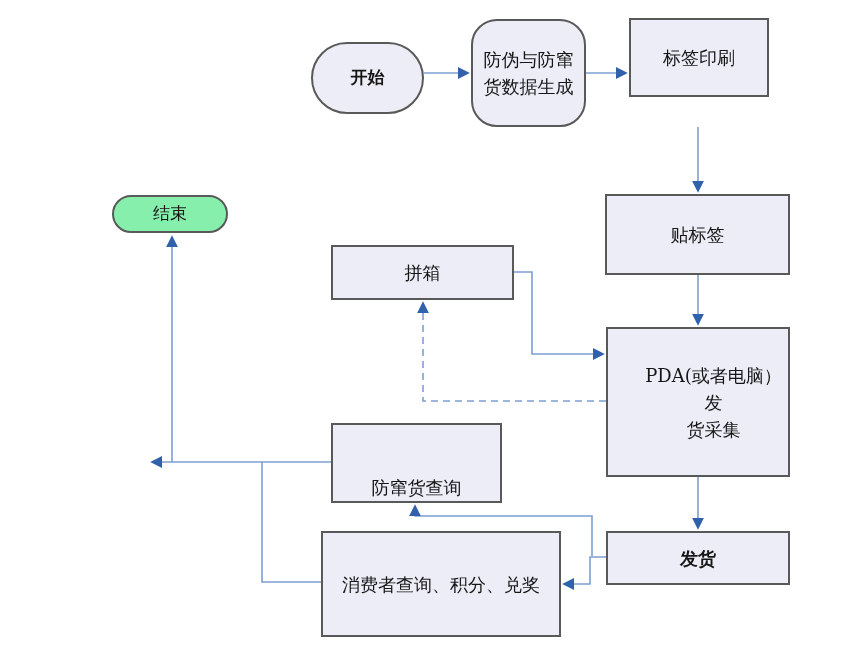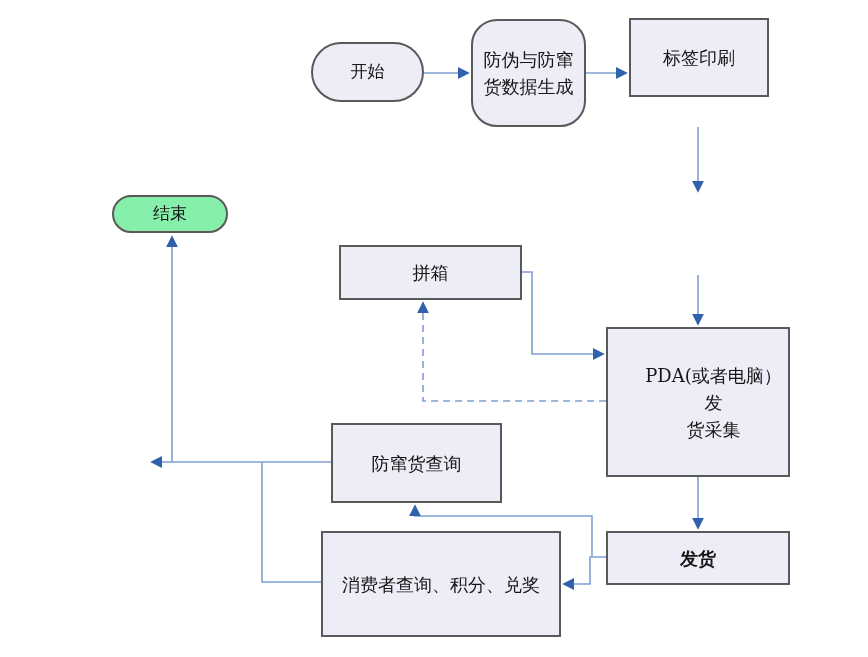--- a/index.html
+++ b/index.html
@@ -48,39 +48,42 @@
       <polyline points="698,275 698,324" fill="none" stroke="#7e9fd2" stroke-width="1.6" marker-end="url(#arrowhead)"></polyline>
       <polyline points="514,272 532,272 532,354 603,354" fill="none" stroke="#7e9fd2" stroke-width="1.6" marker-end="url(#arrowhead)"></polyline>
       <polyline points="606,401 423,401 423,303" fill="none" stroke="#7e9fd2" stroke-width="1.6" stroke-dasharray="7 5" marker-end="url(#arrowhead)"></polyline>
       <polyline points="698,477 698,528" fill="none" stroke="#7e9fd2" stroke-width="1.6" marker-end="url(#arrowhead)"></polyline>
       <polyline points="606,557 590,557 590,584 564,584" fill="none" stroke="#7e9fd2" stroke-width="1.6" marker-end="url(#arrowhead)"></polyline>
       <polyline points="592,556 592,516 415,516 415,506" fill="none" stroke="#7e9fd2" stroke-width="1.6" marker-end="url(#arrowhead)"></polyline>
       <polyline points="321,582 262,582 262,462" fill="none" stroke="#7e9fd2" stroke-width="1.6"></polyline>
       <polyline points="331,462 152,462" fill="none" stroke="#7e9fd2" stroke-width="1.6" marker-end="url(#arrowhead)"></polyline>
       <polyline points="172,462 172,237" fill="none" stroke="#7e9fd2" stroke-width="1.6" marker-end="url(#arrowhead)"></polyline>
     </svg>
-<div class="node terminator" style="left: 311px; top: 42px; width: 113px; height: 60px; background: rgb(236, 237, 246); border-color: rgb(89, 89, 89); color: rgb(22, 22, 22);">
+<div class="node terminator" style="left: 311px; top: 42px; width: 113px; height: 72px; background: rgb(236, 237, 246); border-color: rgb(89, 89, 89); color: rgb(22, 22, 22); font-weight: bold;">
       <span class="lbl">开始</span>
     </div>
     <div class="node process" style="left: 471px; top: 19px; width: 115px; height: 108px; background: rgb(236, 237, 246); border-color: rgb(89, 89, 89); color: rgb(22, 22, 22); border-radius: 26px;">
       <span class="lbl">防伪与防窜<br>货数据生成</span>
     </div>
     <div class="node process" style="left: 629px; top: 18px; width: 140px; height: 79px; background: rgb(236, 237, 246); border-color: rgb(89, 89, 89); color: rgb(22, 22, 22);">
       <span class="lbl">标签印刷</span>
     </div>
+    <div class="node process" style="left: 605px; top: 194px; width: 185px; height: 81px; background: rgb(236, 237, 246); border-color: rgb(89, 89, 89); color: rgb(22, 22, 22);">
+      <span class="lbl">贴标签</span>
+    </div>
     <div class="node terminator" style="left: 112px; top: 195px; width: 116px; height: 38px; background: #86efac; border-color: rgb(89, 89, 89); color: rgb(22, 22, 22);">
       <span class="lbl">结束</span>
     </div>
-    <div class="node process" style="left: 331px; top: 245px; width: 183px; height: 55px; background: rgb(236, 237, 246); border-color: rgb(89, 89, 89); color: rgb(22, 22, 22); margin-left: 8px;">
+    <div class="node process" style="left: 331px; top: 245px; width: 183px; height: 55px; background: rgb(236, 237, 246); border-color: rgb(89, 89, 89); color: rgb(22, 22, 22);">
       <span class="lbl">拼箱</span>
     </div>
     <div class="node process" style="left: 606px; top: 327px; width: 184px; height: 150px; background: rgb(236, 237, 246); border-color: rgb(89, 89, 89); color: rgb(22, 22, 22); padding-left: 31px;">
       <span class="lbl">PDA(或者电脑）发<br>货采集</span>
     </div>
-    <div class="node process" style="left: 331px; top: 423px; width: 171px; height: 80px; background: rgb(236, 237, 246); border-color: rgb(89, 89, 89); color: rgb(22, 22, 22);">
+    <div class="node process" style="left: 331px; top: 423px; width: 171px; height: 80px; background: rgb(236, 237, 246); border-color: rgb(89, 89, 89); color: rgb(22, 22, 22); align-items: flex-end;">
       <span class="lbl">防窜货查询</span>
     </div>
     <div class="node process" style="left: 606px; top: 531px; width: 184px; height: 54px; background: rgb(236, 237, 246); border-color: rgb(89, 89, 89); color: rgb(22, 22, 22); font-weight: bold;">
       <span class="lbl">发货</span>
     </div>
     <div class="node process nowrap" style="left: 321px; top: 531px; width: 240px; height: 106px; background: rgb(236, 237, 246); border-color: rgb(89, 89, 89); color: rgb(22, 22, 22);">
       <span class="lbl">消费者查询、积分、兑奖</span>
     </div>
   </div>
 

